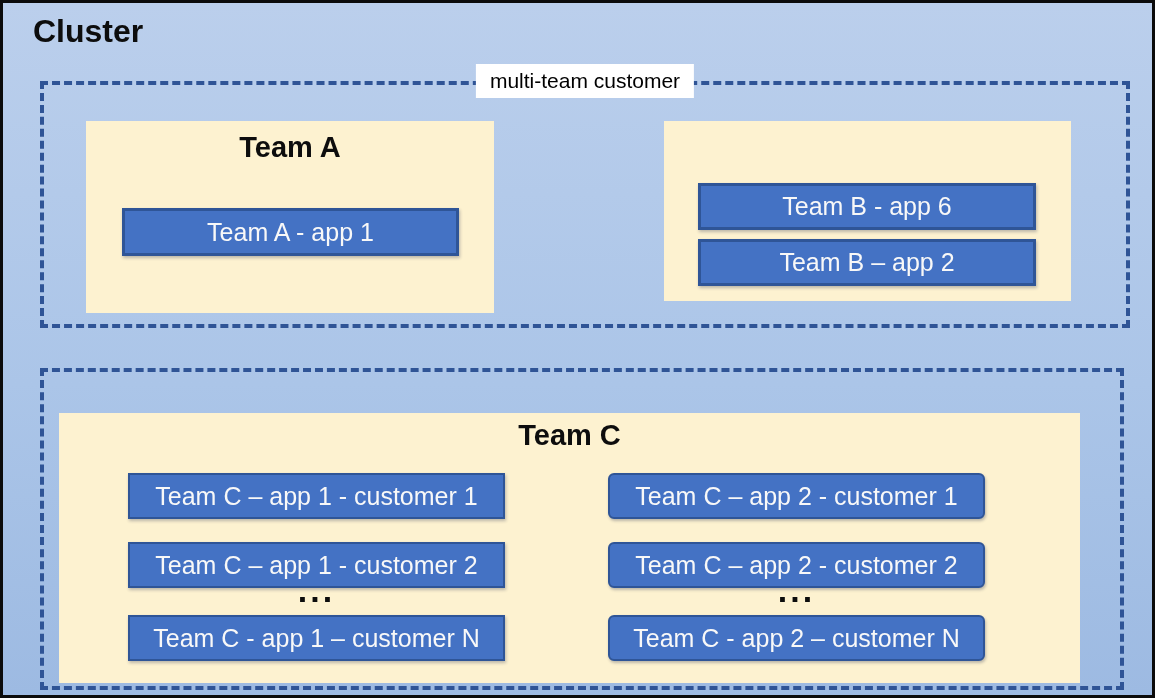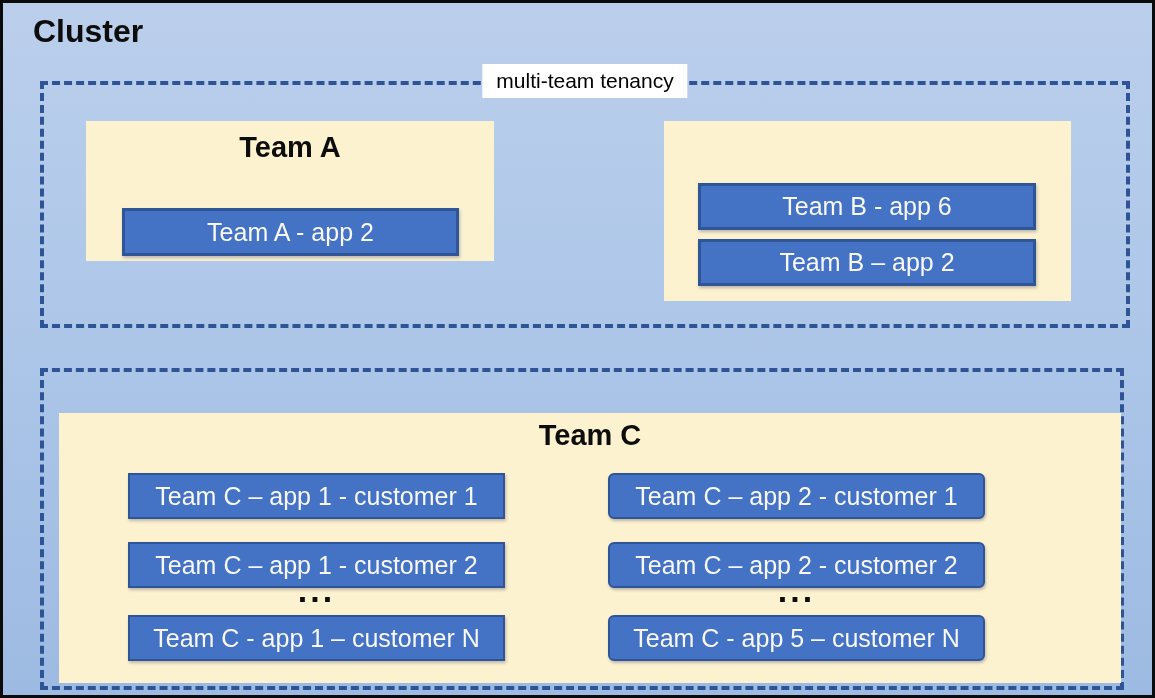--- a/index.html
+++ b/index.html
@@ -47,23 +47,23 @@
     padding: 5px 14px 6px 14px;
     font-size: 21px;
     color: #000000;
     white-space: nowrap;
     line-height: 1.1;
   }
   .team-panel {
     position: absolute;
     background: #fdf2d0;
   }
-  .panel-team-a { left: 42px;  top: 36px; width: 408px;  height: 140px; }
+  .panel-team-a { left: 42px;  top: 36px; width: 408px;  height: 192px; }
   .panel-team-b { left: 620px; top: 36px; width: 407px;  height: 180px; }
-  .panel-team-c { left: 15px;  top: 41px; width: 1021px; height: 270px; padding-left: 41px; }
+  .panel-team-c { left: 15px;  top: 41px; width: 1021px; height: 270px; }
   .team-title {
     position: absolute;
     left: 0; right: 0;
     text-align: center;
     font-size: 29px;
     font-weight: bold;
     color: #0d0d0d;
   }
   .panel-team-a .team-title, .panel-team-b .team-title { top: 10px; }
   .panel-team-c .team-title { top: 6px; }
@@ -102,25 +102,25 @@
   }
 </style>
 </head>
 <body>
 
 <div class="canvas">
 
   <div class="cluster-title">Cluster</div>
 
   <div class="tenancy-group group-multi-team">
-    <div class="tenancy-label">multi-team tenancy</div>
+    <div class="tenancy-label">multi-team customer</div>
 
     <div class="team-panel panel-team-a">
       <div class="team-title">Team A</div>
-      <div class="app-box a-app1">Team A - app 2</div>
+      <div class="app-box a-app1">Team A - app 1</div>
     </div>
 
     <div class="team-panel panel-team-b">
       <div class="app-box b-app1">Team B - app 6</div>
       <div class="app-box b-app2">Team B – app 2</div>
     </div>
   </div>
 
   <div class="tenancy-group group-multi-customer">
 
@@ -128,17 +128,17 @@
       <div class="team-title">Team C</div>
 
       <div class="app-box c-box c-col1 c-row1">Team C – app 1 - customer 1</div>
       <div class="app-box c-box c-col1 c-row2">Team C – app 1 - customer 2</div>
       <div class="ellipsis-row c-col1">...</div>
       <div class="app-box c-box c-col1 c-rowN">Team C - app 1 – customer N</div>
 
       <div class="app-box c-box c-col2 c-row1">Team C – app 2 - customer 1</div>
       <div class="app-box c-box c-col2 c-row2">Team C – app 2 - customer 2</div>
       <div class="ellipsis-row c-col2">...</div>
-      <div class="app-box c-box c-col2 c-rowN">Team C - app 5 – customer N</div>
+      <div class="app-box c-box c-col2 c-rowN">Team C - app 2 – customer N</div>
     </div>
   </div>
 
 </div>
 
 </body></html>

